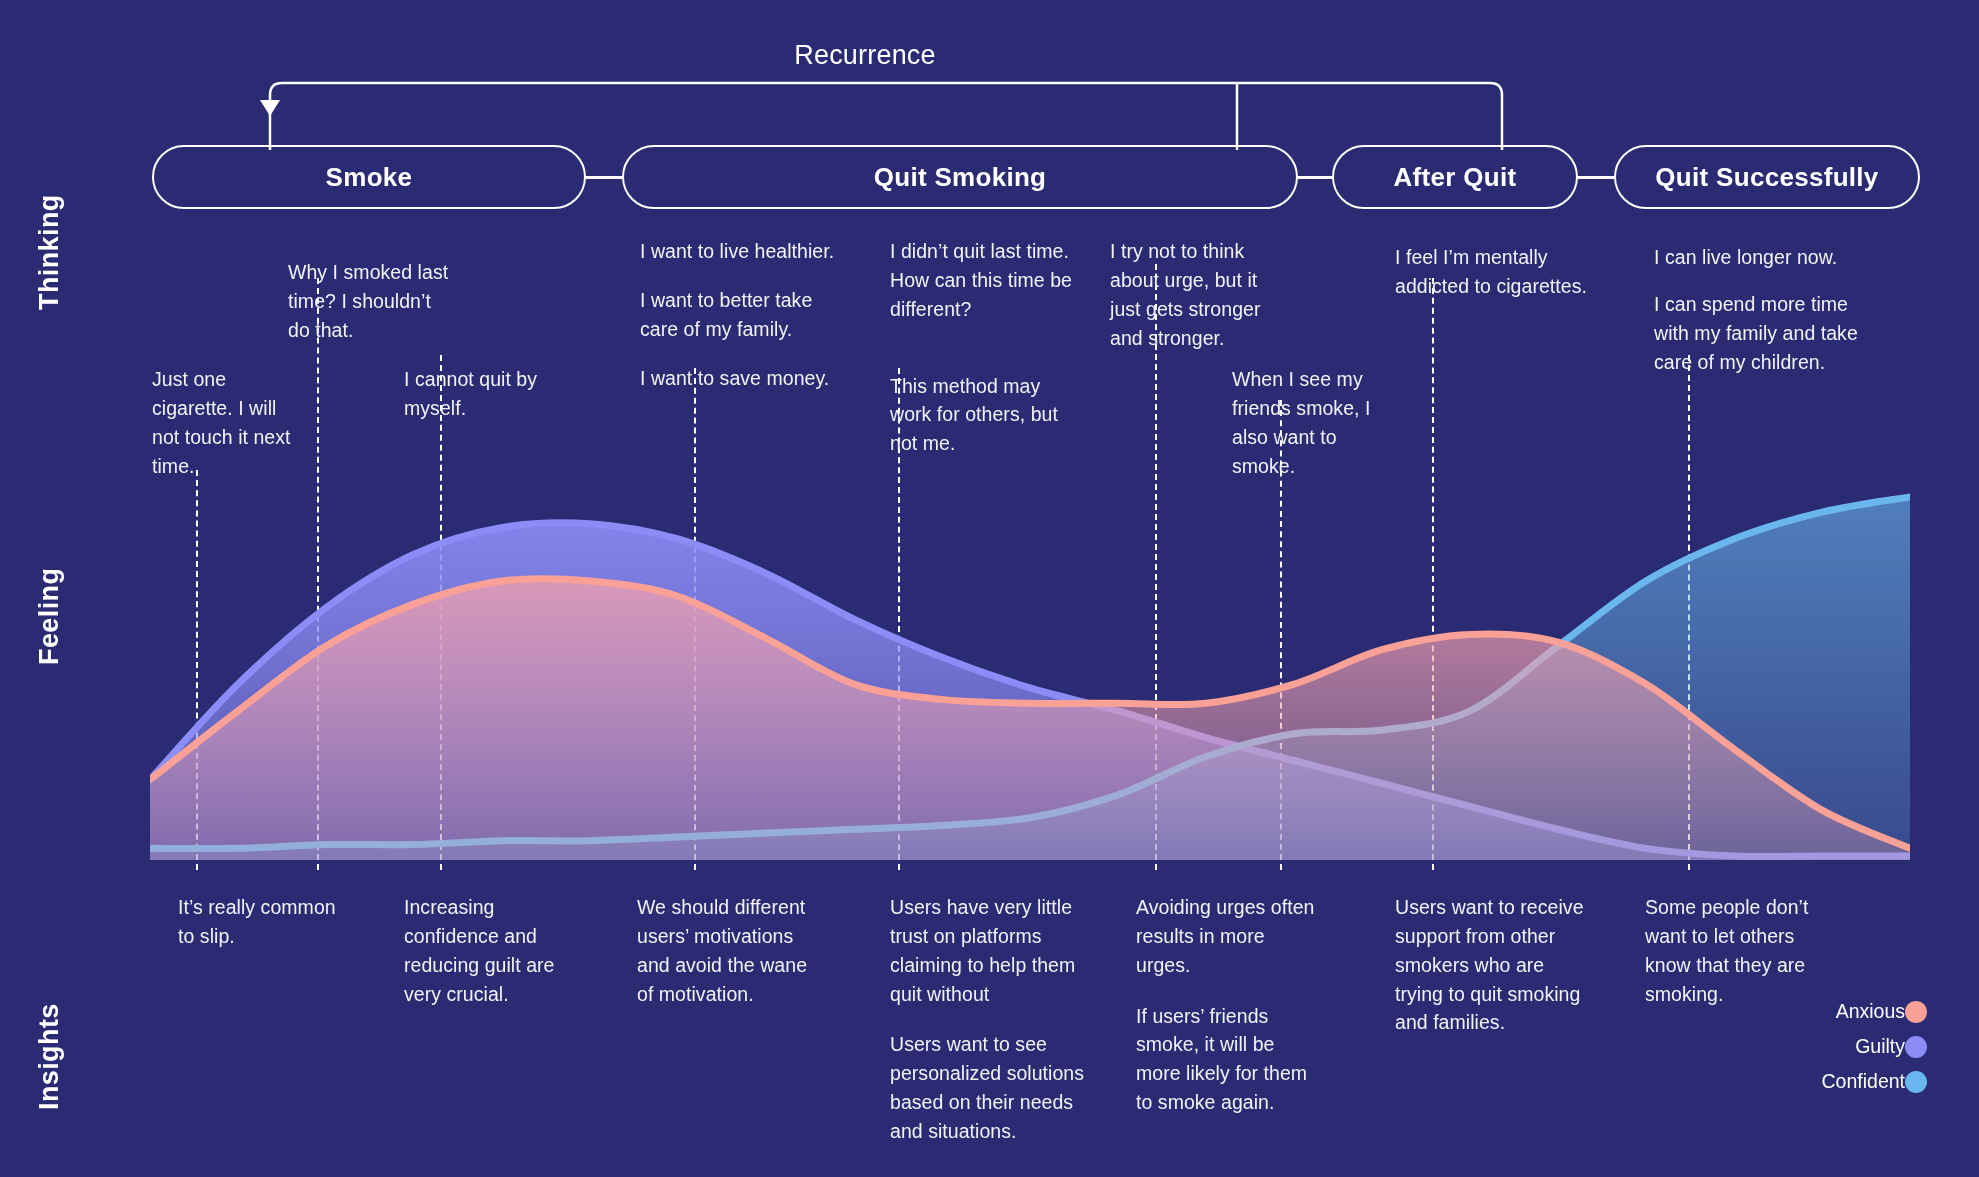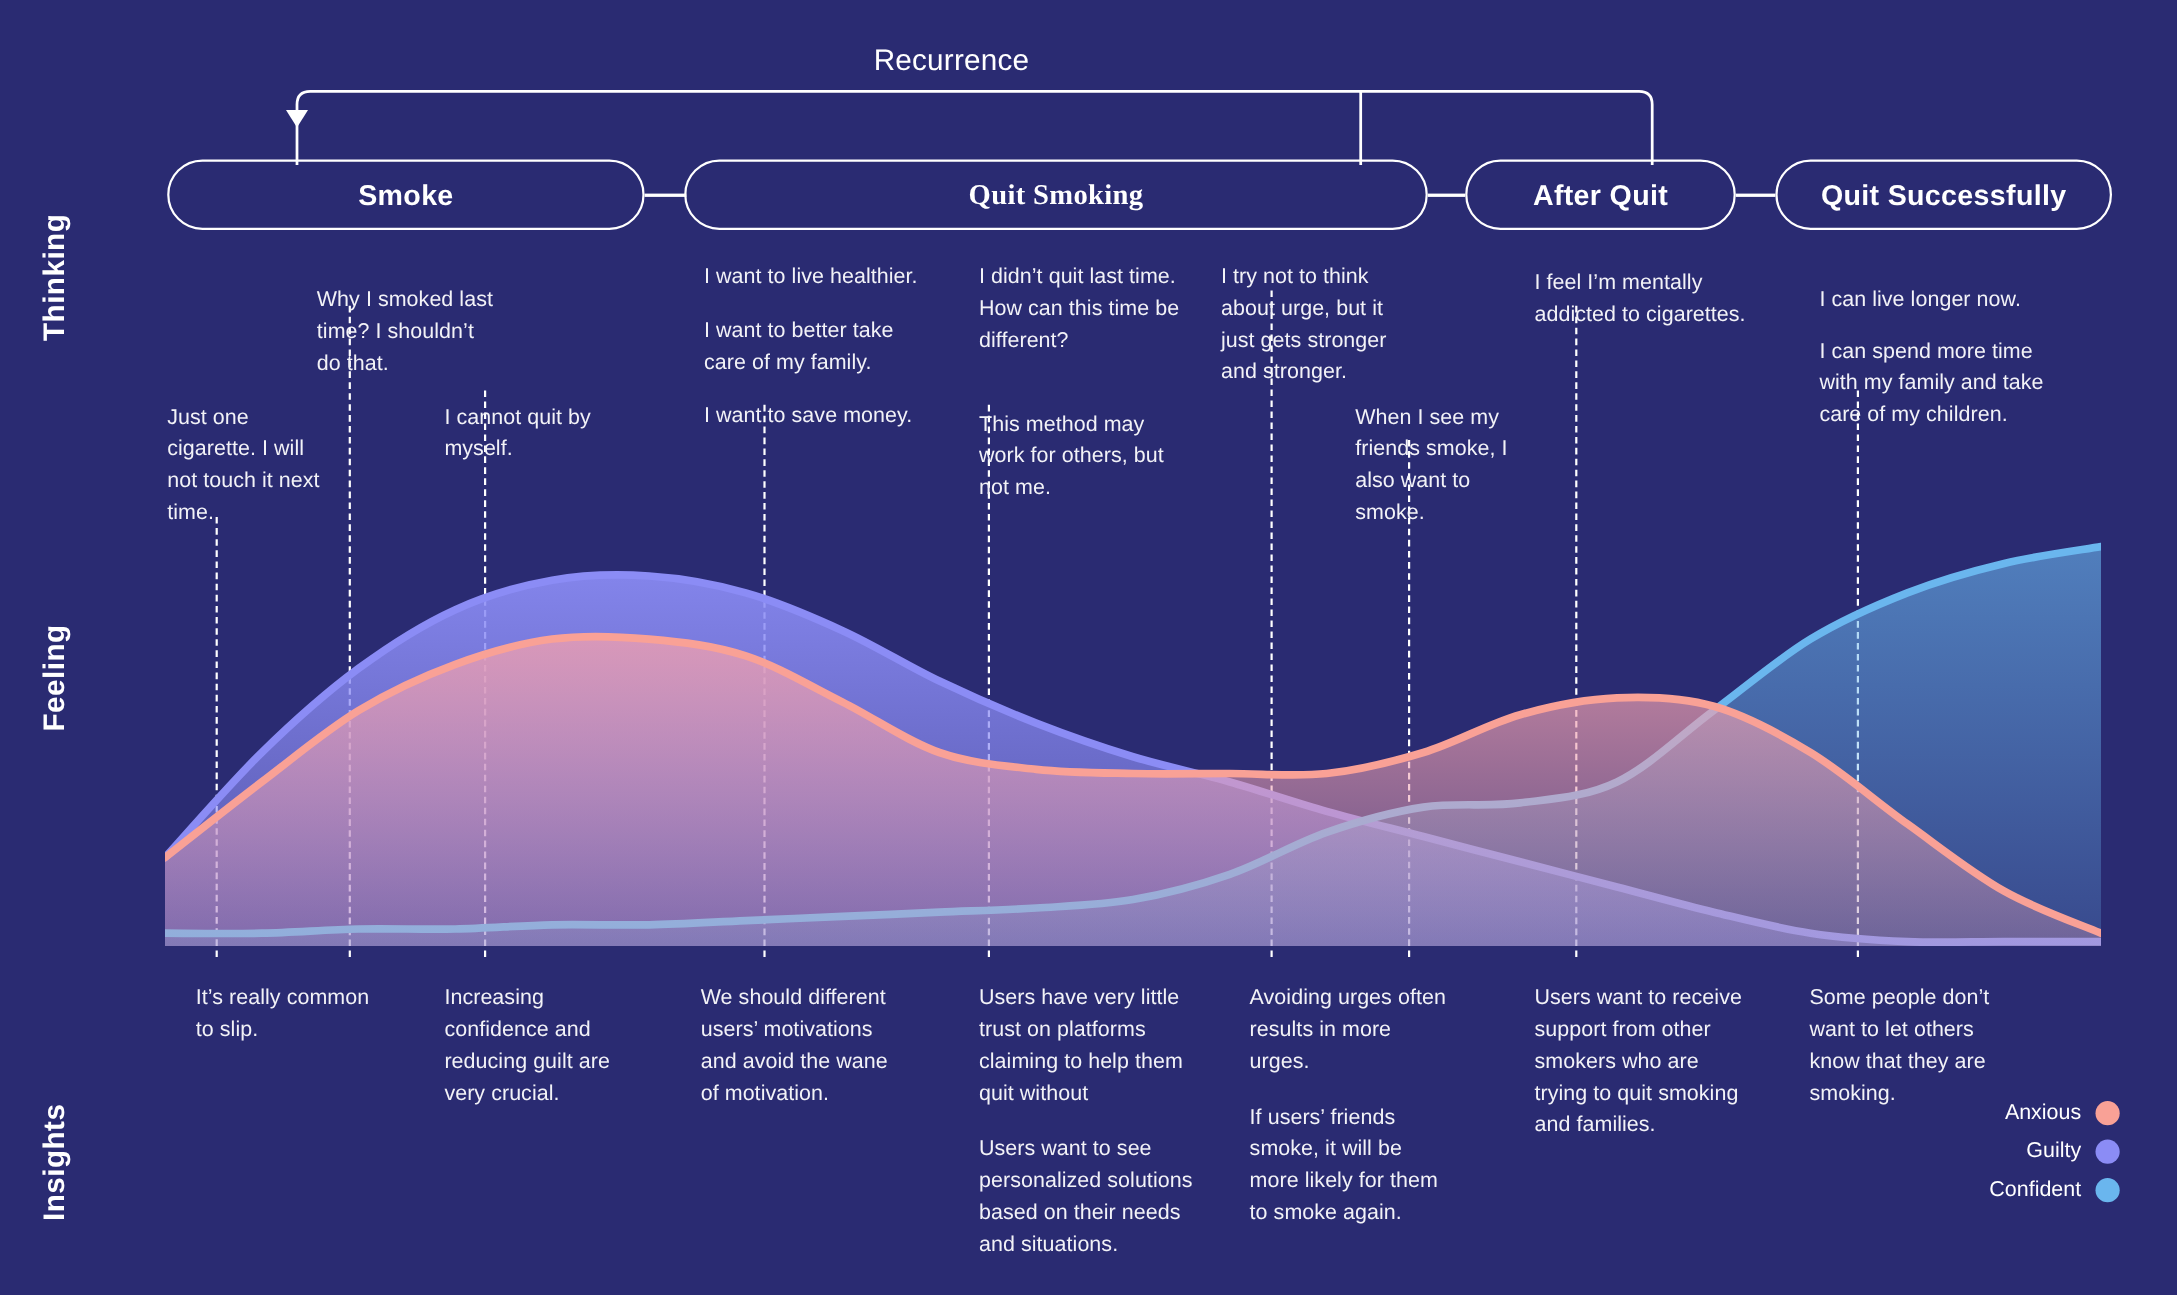--- a/index.html
+++ b/index.html
@@ -127,21 +127,20 @@
     right: 52px;
     top: 1000px;
     display: flex;
     flex-direction: column;
     align-items: flex-end;
     gap: 12px;
   }
   .legend-item {
     display: flex;
     align-items: center;
-    gap: 13px;
   }
   .legend-label {
     font-size: 19.5px;
     color: #ffffff;
   }
   .legend-dot {
     width: 22px;
     height: 22px;
     border-radius: 50%;
     display: block;
@@ -161,21 +160,21 @@
   </svg>
 
   <div id="stage-row">
     <div class="stage-connector" style="left:586px; width:38px;"></div>
     <div class="stage-connector" style="left:1298px; width:34px;"></div>
     <div class="stage-connector" style="left:1578px; width:36px;"></div>
 
     <div class="stage-pill" style="left:152px; width:434px;">
       <span>Smoke</span>
     </div>
-    <div class="stage-pill" style="left:622px; width:676px;font-family:Liberation Serif, serif;">
+    <div class="stage-pill" style="left:622px; width:676px;">
       <span>Quit Smoking</span>
     </div>
     <div class="stage-pill" style="left:1332px; width:246px;">
       <span>After Quit</span>
     </div>
     <div class="stage-pill" style="left:1614px; width:306px;">
       <span>Quit Successfully</span>
     </div>
   </div>
 
@@ -221,21 +220,21 @@
   </div>
 
   <div class="quote" style="left:1232px; top:365px; width:170px;">
     <p>When I see my friends smoke, I also want to smoke.</p>
   </div>
 
   <div class="quote" style="left:1395px; top:243px; width:200px;">
     <p>I feel I’m mentally addicted to cigarettes.</p>
   </div>
 
-  <div class="quote" style="left:1654px; top:243px; width:215px;margin-top:15px;">
+  <div class="quote" style="left:1654px; top:243px; width:215px;">
     <p style="margin-bottom:18px;">I can live longer now.</p>
     <p>I can spend more time with my family and take care of my children.</p>
   </div>
 
   <svg id="feeling-chart" viewBox="0 0 1760 390" preserveAspectRatio="none" xmlns="http://www.w3.org/2000/svg">
     <defs>
       <linearGradient id="gradGuilty" x1="0" y1="0" x2="0" y2="1">
         <stop offset="0%" stop-color="#8b8cf5" stop-opacity="0.92"></stop>
         <stop offset="100%" stop-color="#8b8cf5" stop-opacity="0.42"></stop>
       </linearGradient>

